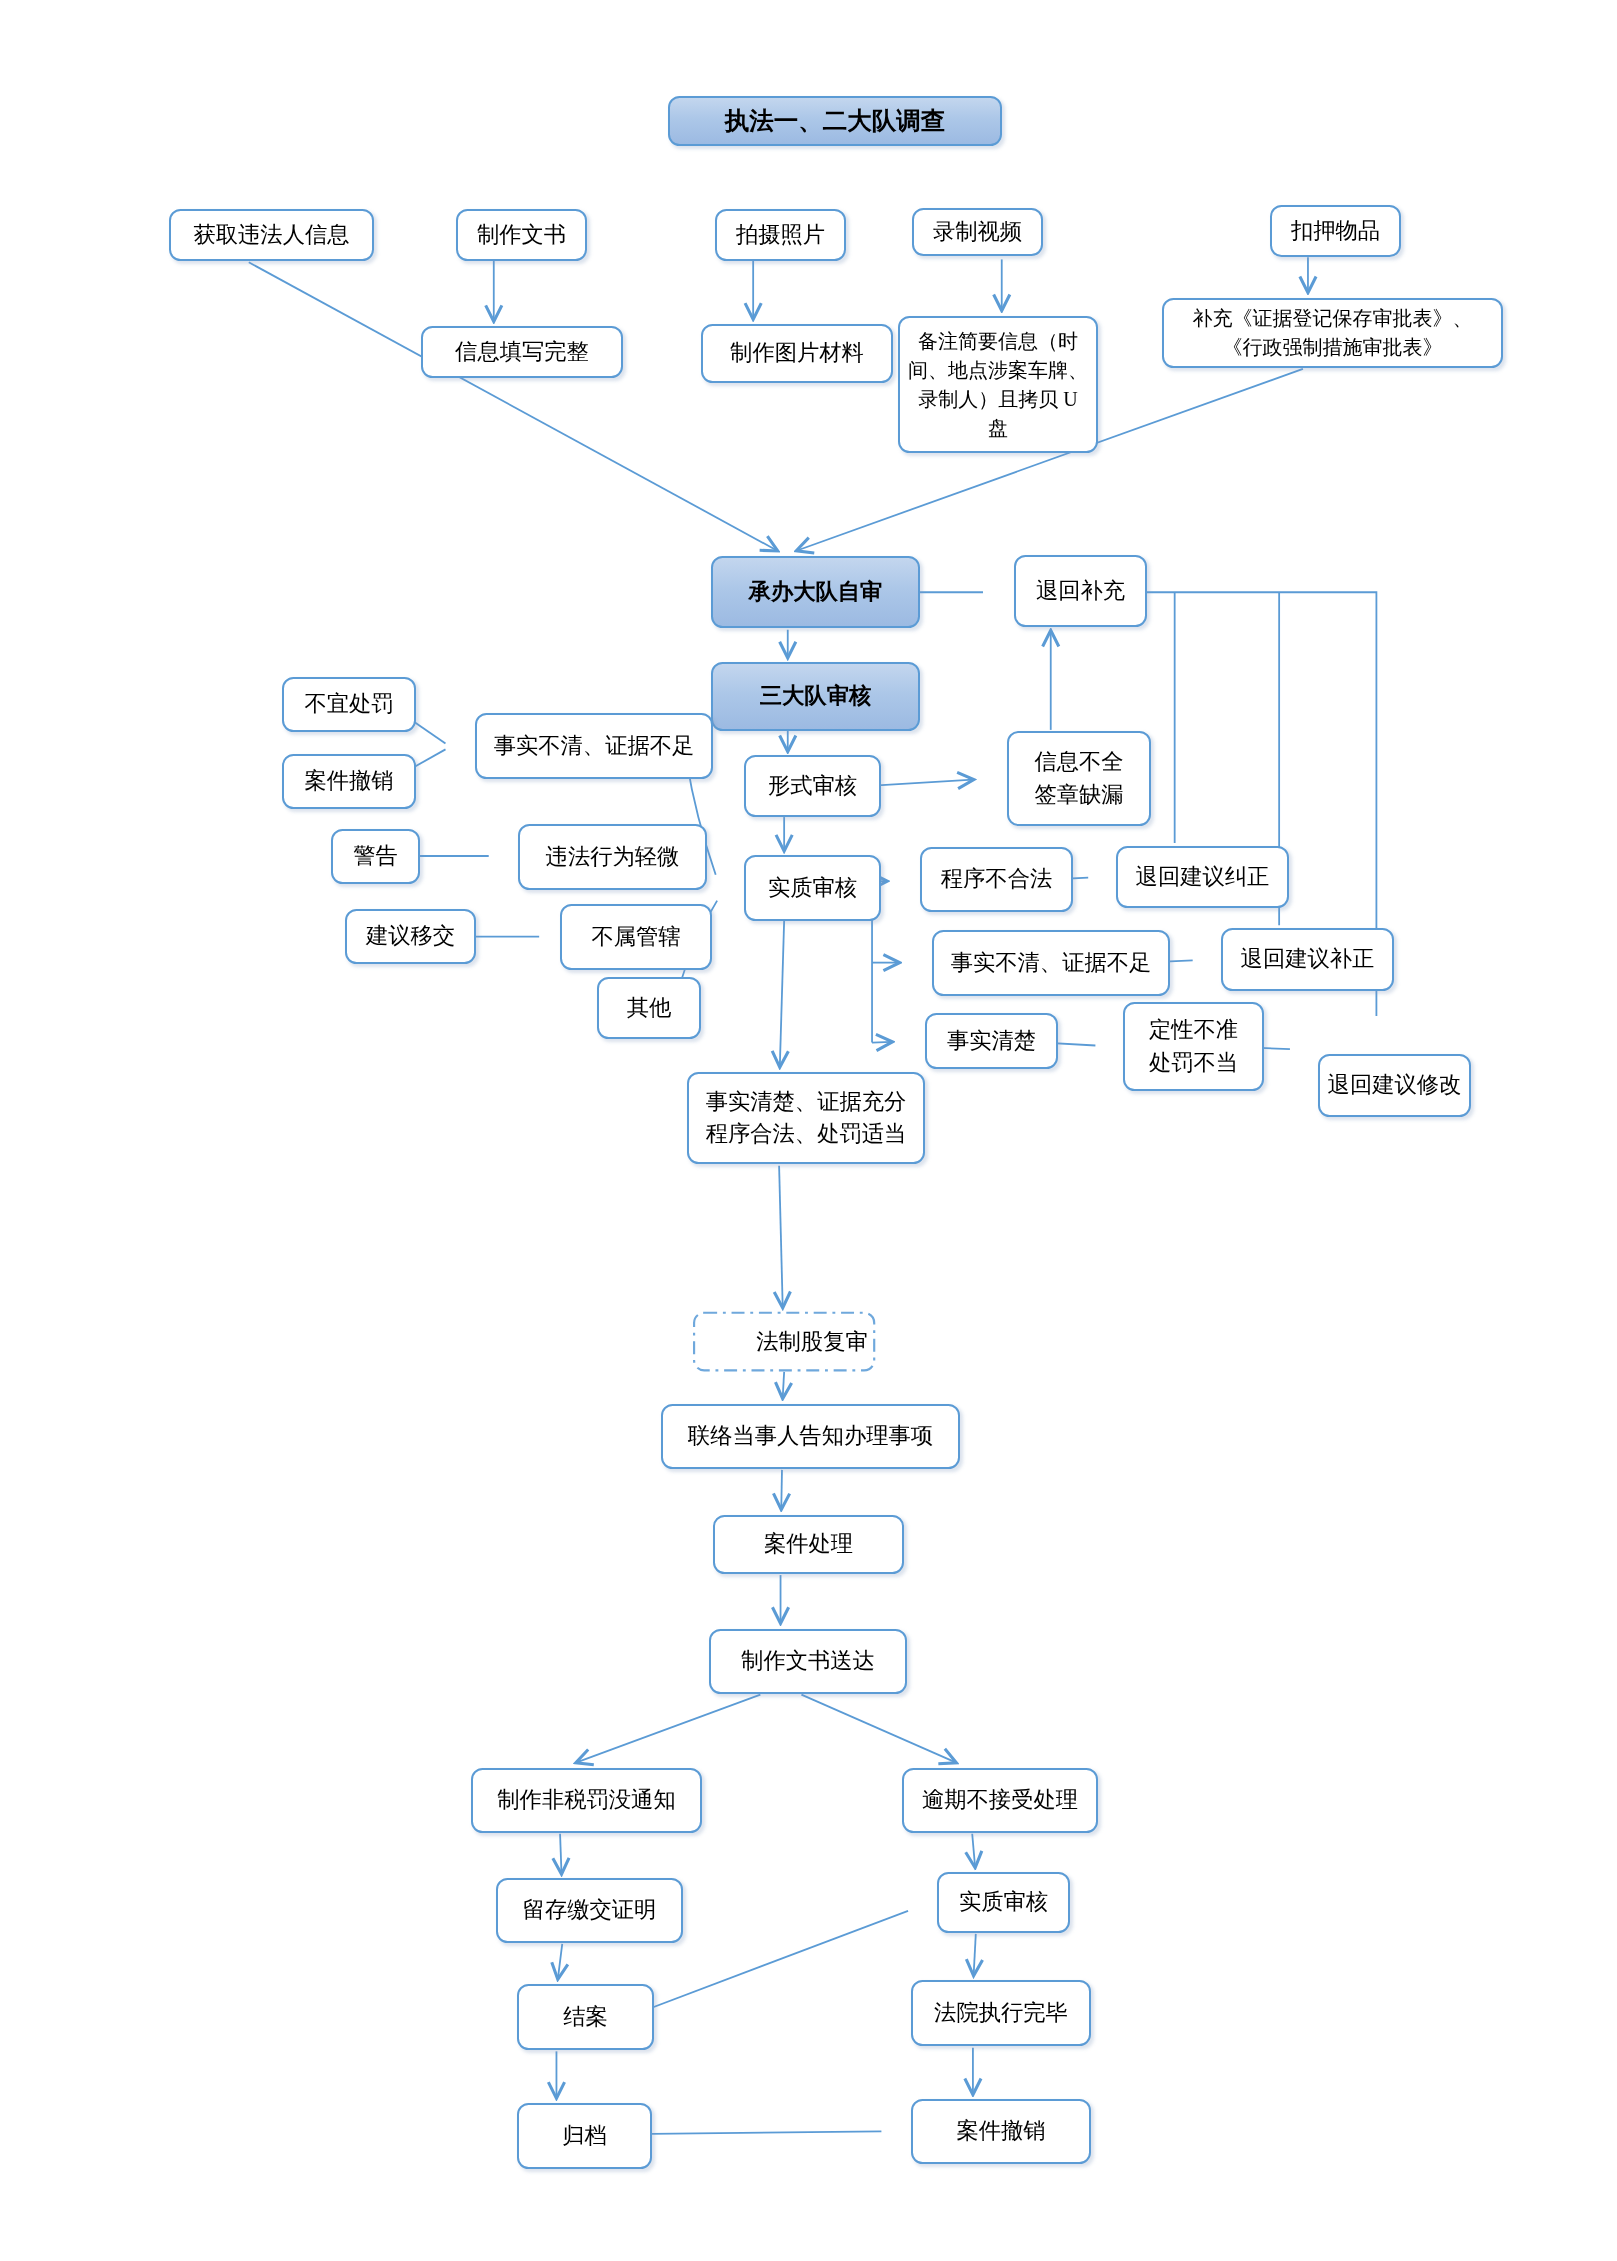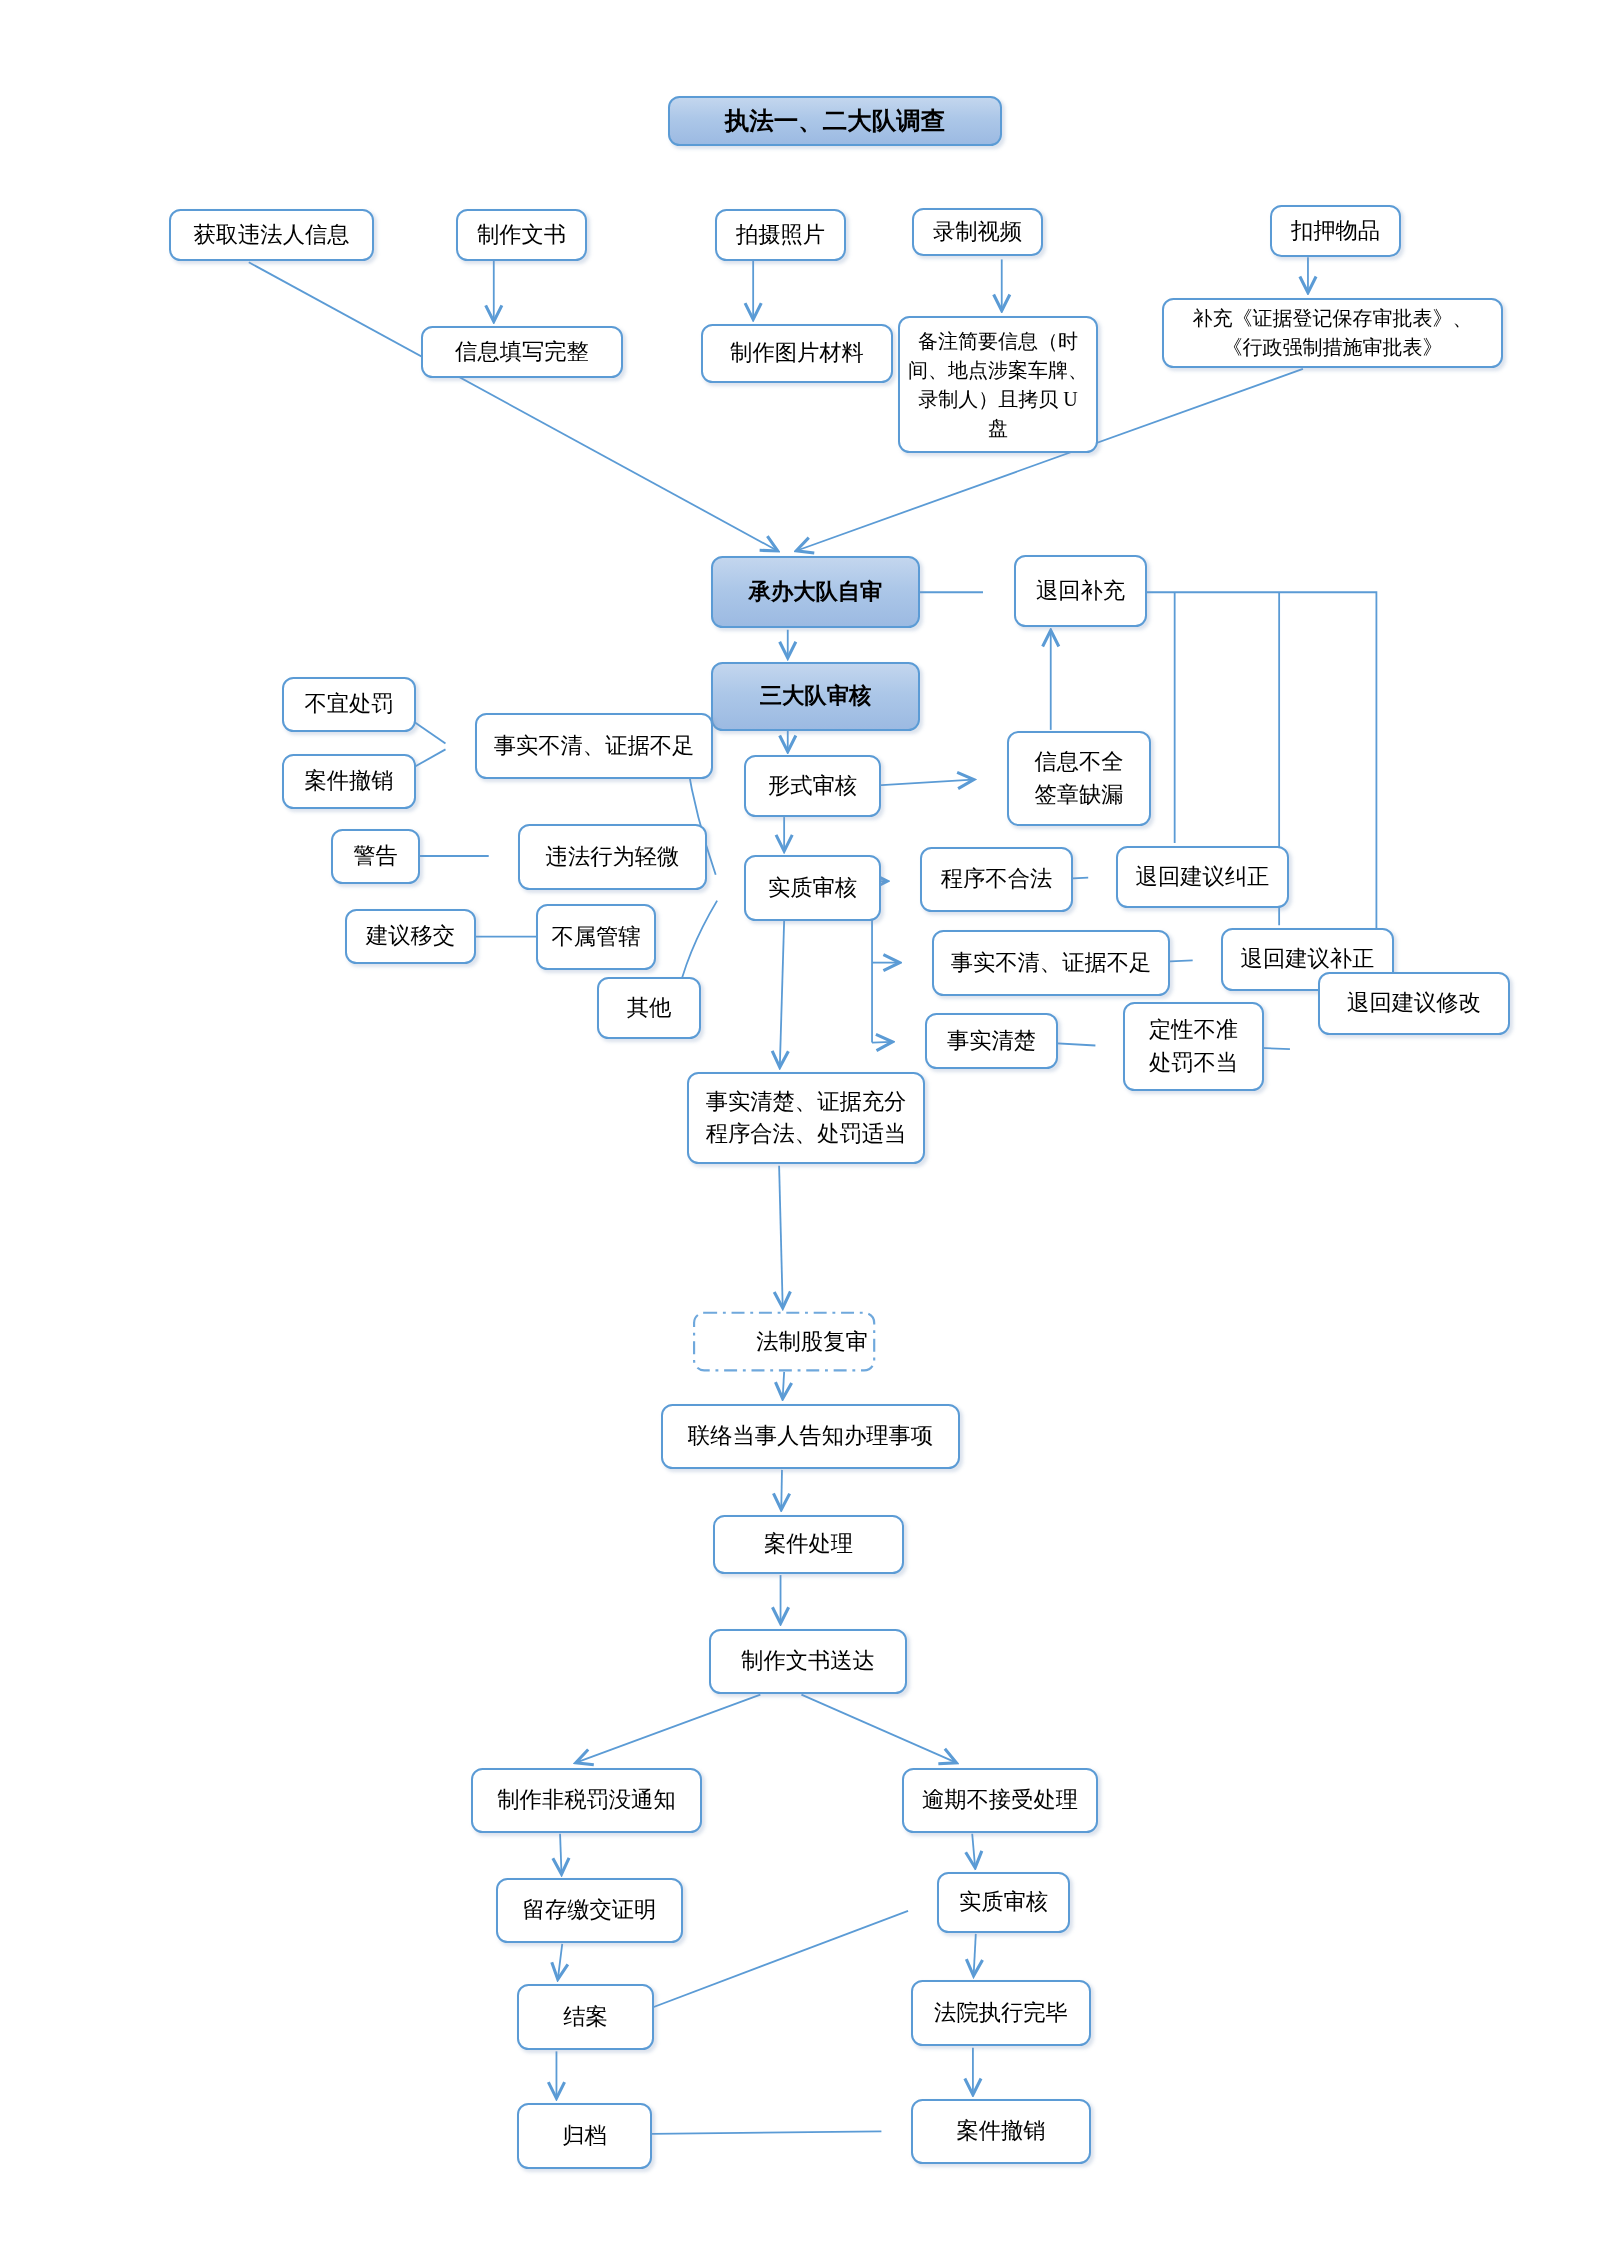--- a/index.html
+++ b/index.html
@@ -123,29 +123,29 @@
   <div class="node" style="left:979px;top:731px;width:144px;height:95px">信息不全
 签章缺漏</div>
 
   <div class="node" style="left:303px;top:829px;width:89px;height:55px">警告</div>
   <div class="node" style="left:490px;top:824px;width:189px;height:66px">违法行为轻微</div>
   <div class="node" style="left:716px;top:855px;width:137px;height:66px">实质审核</div>
   <div class="node" style="left:892px;top:847px;width:153px;height:65px">程序不合法</div>
   <div class="node" style="left:1088px;top:846px;width:173px;height:62px">退回建议纠正</div>
 
   <div class="node" style="left:317px;top:909px;width:131px;height:55px">建议移交</div>
-  <div class="node" style="left:508px;top:904px;width:120px;height:66px">不属管辖</div>
+  <div class="node" style="left:532px;top:904px;width:152px;height:66px">不属管辖</div>
   <div class="node" style="left:904px;top:930px;width:238px;height:66px">事实不清、证据不足</div>
   <div class="node" style="left:1193px;top:928px;width:173px;height:63px">退回建议补正</div>
 
   <div class="node" style="left:569px;top:977px;width:104px;height:62px">其他</div>
   <div class="node" style="left:897px;top:1013px;width:133px;height:56px">事实清楚</div>
   <div class="node" style="left:1095px;top:1002px;width:141px;height:89px">定性不准
 处罚不当</div>
-  <div class="node" style="left:1290px;top:972px;width:192px;height:63px">退回建议修改</div>
+  <div class="node" style="left:1290px;top:1054px;width:153px;height:63px">退回建议修改</div>
 
   <div class="node" style="left:659px;top:1072px;width:238px;height:92px">事实清楚、证据充分
 程序合法、处罚适当</div>
 
   <div class="node dashed" style="left:694px;top:1313px;width:180px;height:58px">法制股复审</div>
   <div class="node" style="left:633px;top:1404px;width:299px;height:65px">联络当事人告知办理事项</div>
   <div class="node" style="left:685px;top:1515px;width:191px;height:59px">案件处理</div>
   <div class="node" style="left:681px;top:1629px;width:198px;height:65px">制作文书送达</div>
 
   <div class="node" style="left:443px;top:1768px;width:231px;height:65px">制作非税罚没通知</div>

